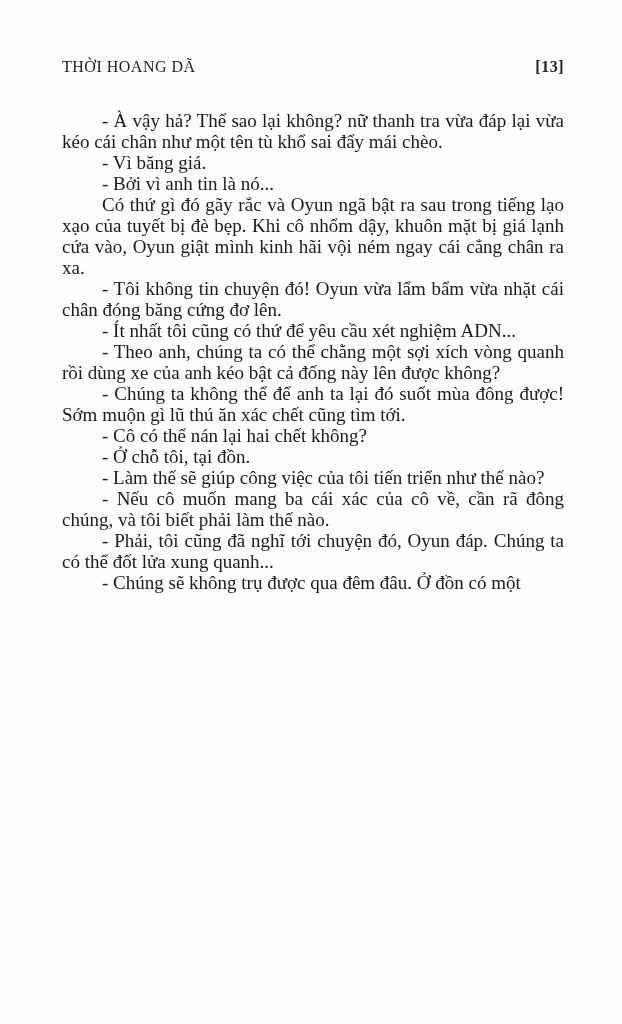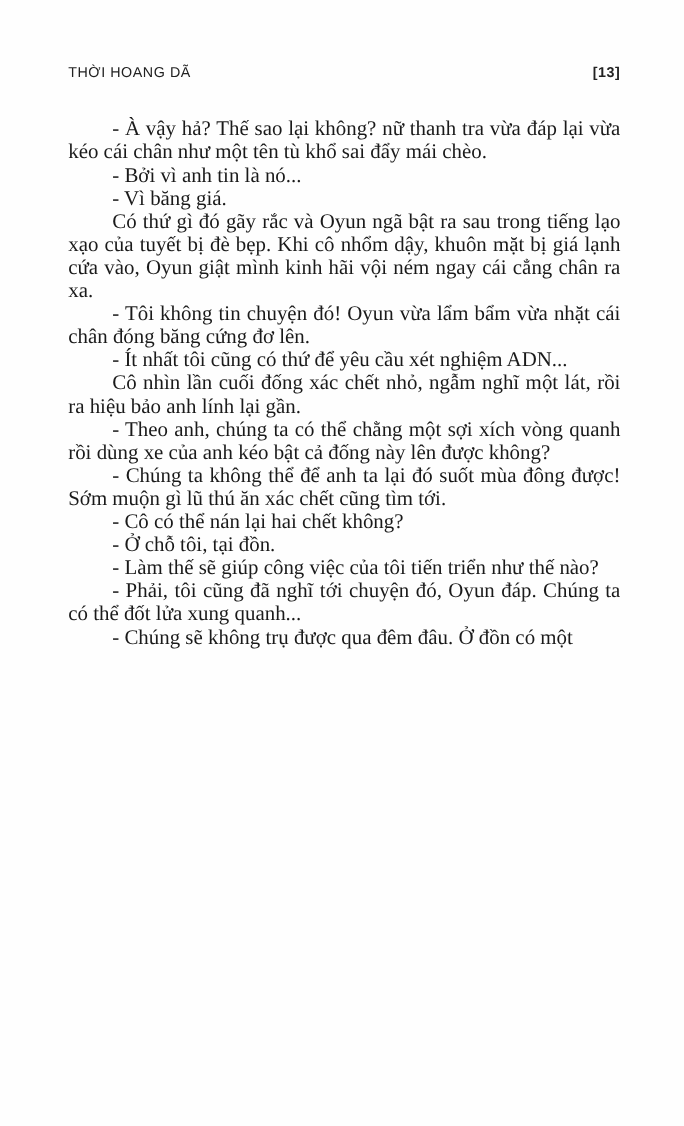--- a/index.html
+++ b/index.html
@@ -15,22 +15,22 @@
     box-sizing: border-box;
     padding: 58px 58px 40px 62px;
     font-family: "Liberation Serif", serif;
     color: #171717;
     overflow: hidden;
   }
   .header {
     display: flex;
     justify-content: space-between;
     align-items: baseline;
-    font-family: Liberation Sans, sans-serif;
-    font-size: 13px;
+    font-family: Liberation Serif, serif;
+    font-size: 16px;
     letter-spacing: 0.5px;
     color: #222;
     margin-bottom: 34px;
   }
   .header .running-title {
     font-weight: 400;
   }
   .header .page-number {
     font-weight: 700;
     text-align: right;
@@ -47,27 +47,27 @@
 </head>
 <body>
 
 <div class="page">
   <div class="header">
     <span class="running-title">THỜI HOANG DÃ</span>
     <span class="page-number">[13]</span>
   </div>
   <div class="content">
     <p>- À vậy hả? Thế sao lại không? nữ thanh tra vừa đáp lại vừa kéo cái chân như một tên tù khổ sai đẩy mái chèo.</p>
+    <p>- Vì băng giá.</p>
     <p>- Bởi vì anh tin là nó...</p>
-    <p>- Vì băng giá.</p>
     <p>Có thứ gì đó gãy rắc và Oyun ngã bật ra sau trong tiếng lạo xạo của tuyết bị đè bẹp. Khi cô nhổm dậy, khuôn mặt bị giá lạnh cứa vào, Oyun giật mình kinh hãi vội ném ngay cái cẳng chân ra xa.</p>
     <p>- Tôi không tin chuyện đó! Oyun vừa lẩm bẩm vừa nhặt cái chân đóng băng cứng đơ lên.</p>
     <p>- Ít nhất tôi cũng có thứ để yêu cầu xét nghiệm ADN...</p>
-    <p>Cô nhìn lần cuối đống xác chết nhỏ, ngẫm nghĩ một lát, rồi ra hiệu bảo anh lính lại gần.</p>
     <p>- Theo anh, chúng ta có thể chằng một sợi xích vòng quanh rồi dùng xe của anh kéo bật cả đống này lên được không?</p>
     <p>- Chúng ta không thể để anh ta lại đó suốt mùa đông được! Sớm muộn gì lũ thú ăn xác chết cũng tìm tới.</p>
     <p>- Cô có thể nán lại hai chết không?</p>
     <p>- Ở chỗ tôi, tại đồn.</p>
     <p>- Làm thế sẽ giúp công việc của tôi tiến triển như thế nào?</p>
+    <p>- Nếu cô muốn mang ba cái xác của cô về, cần rã đông chúng, và tôi biết phải làm thế nào.</p>
     <p>- Phải, tôi cũng đã nghĩ tới chuyện đó, Oyun đáp. Chúng ta có thể đốt lửa xung quanh...</p>
     <p>- Chúng sẽ không trụ được qua đêm đâu. Ở đồn có một</p>
   </div>
 </div>
 
 </body></html>

